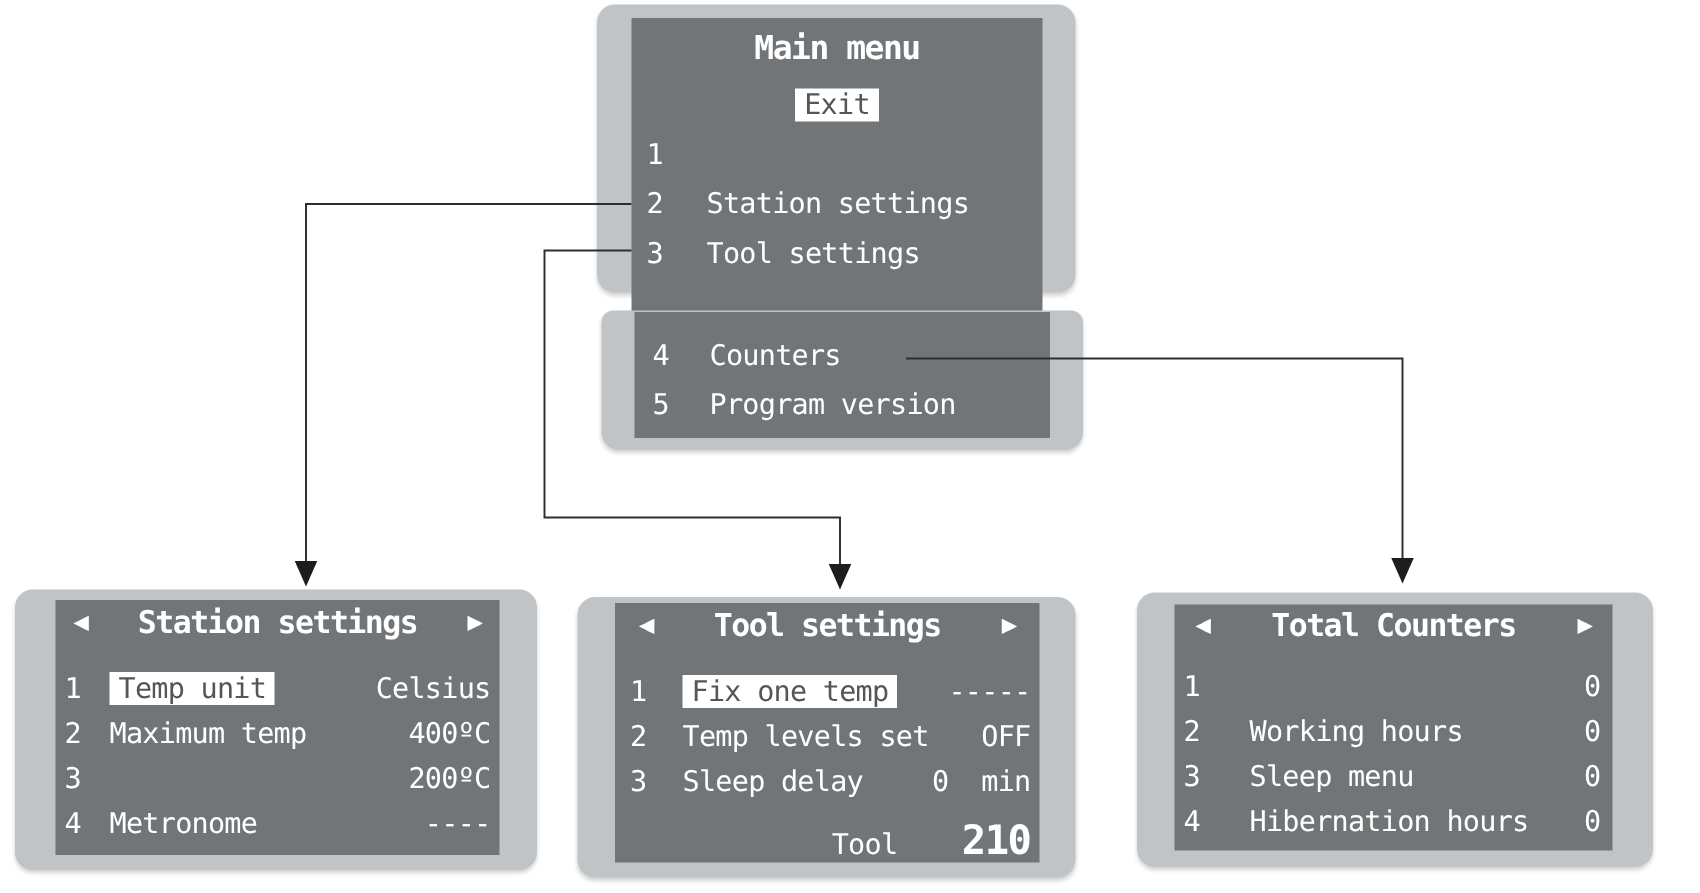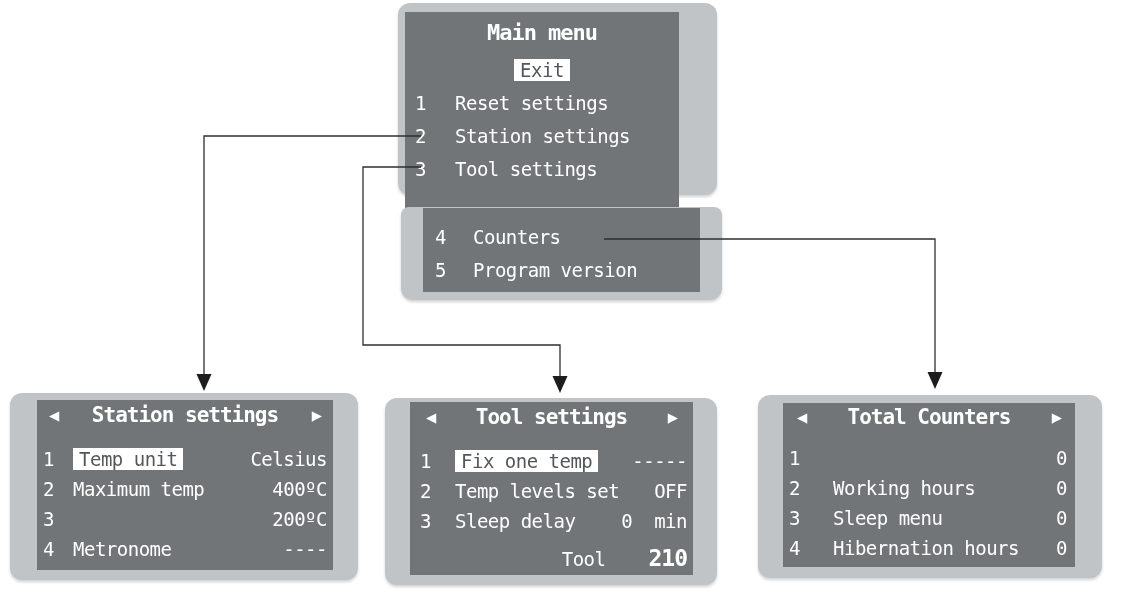--- a/index.html
+++ b/index.html
@@ -27,43 +27,42 @@
   .prow { display:flex; align-items:center; height:30px; font-size:19px; padding:0 6px; }
   .prow .num { width:30px; flex:none; }
   .prow .val { margin-left:auto; white-space:pre; }
 
   .cnt-rows .prow { height:33px; padding-left:12px; }
   .cnt-rows .prow .num { width:38px; }
 
   .tool-rows .prow { padding-left:10px; }
   .tool-rows .prow .num { width:35px; }
   .tool-footer { display:flex; justify-content:flex-end; align-items:baseline; height:30px; margin-top:9px; padding-right:6px; font-size:19px;gap:36px; }
-  .tool-footer .tool-num { font-weight:bold; font-size:23px; margin-left:7px; letter-spacing:-1px; }
+  .tool-footer .tool-num { font-weight:bold; font-size:27px; margin-left:7px; letter-spacing:-1px; }
 
   .tc-rows .prow { padding:0 8px 0 6px; }
   .tc-rows .prow .num { width:44px; }
   .tc-title { margin-top:1px; padding:0 14px; }
   .tc-rows { margin-top:13px; }
 
   svg.connectors { position:absolute; left:0; top:0; pointer-events:none; }
 </style>
 </head>
 <body>
 
 <div class="stage">
 
   <div class="frame" style="left:398px; top:3px; width:319px; height:192px;">
-    <div class="screen" style="left:7px; top:9px; width:274px; height:216px;">
+    <div class="screen" style="left:23px; top:9px; width:274px; height:216px;">
       <div class="mm-title">Main menu</div>
       <div class="exit-row">
         <span class="hl">Exit</span>
       </div>
       <div class="mrow">
         <span class="num">1</span>
-        <span class="lbl">Reset settings</span>
       </div>
       <div class="mrow">
         <span class="num">2</span>
         <span class="lbl">Station settings</span>
       </div>
       <div class="mrow">
         <span class="num">3</span>
         <span class="lbl">Tool settings</span>
       </div>
     </div>

